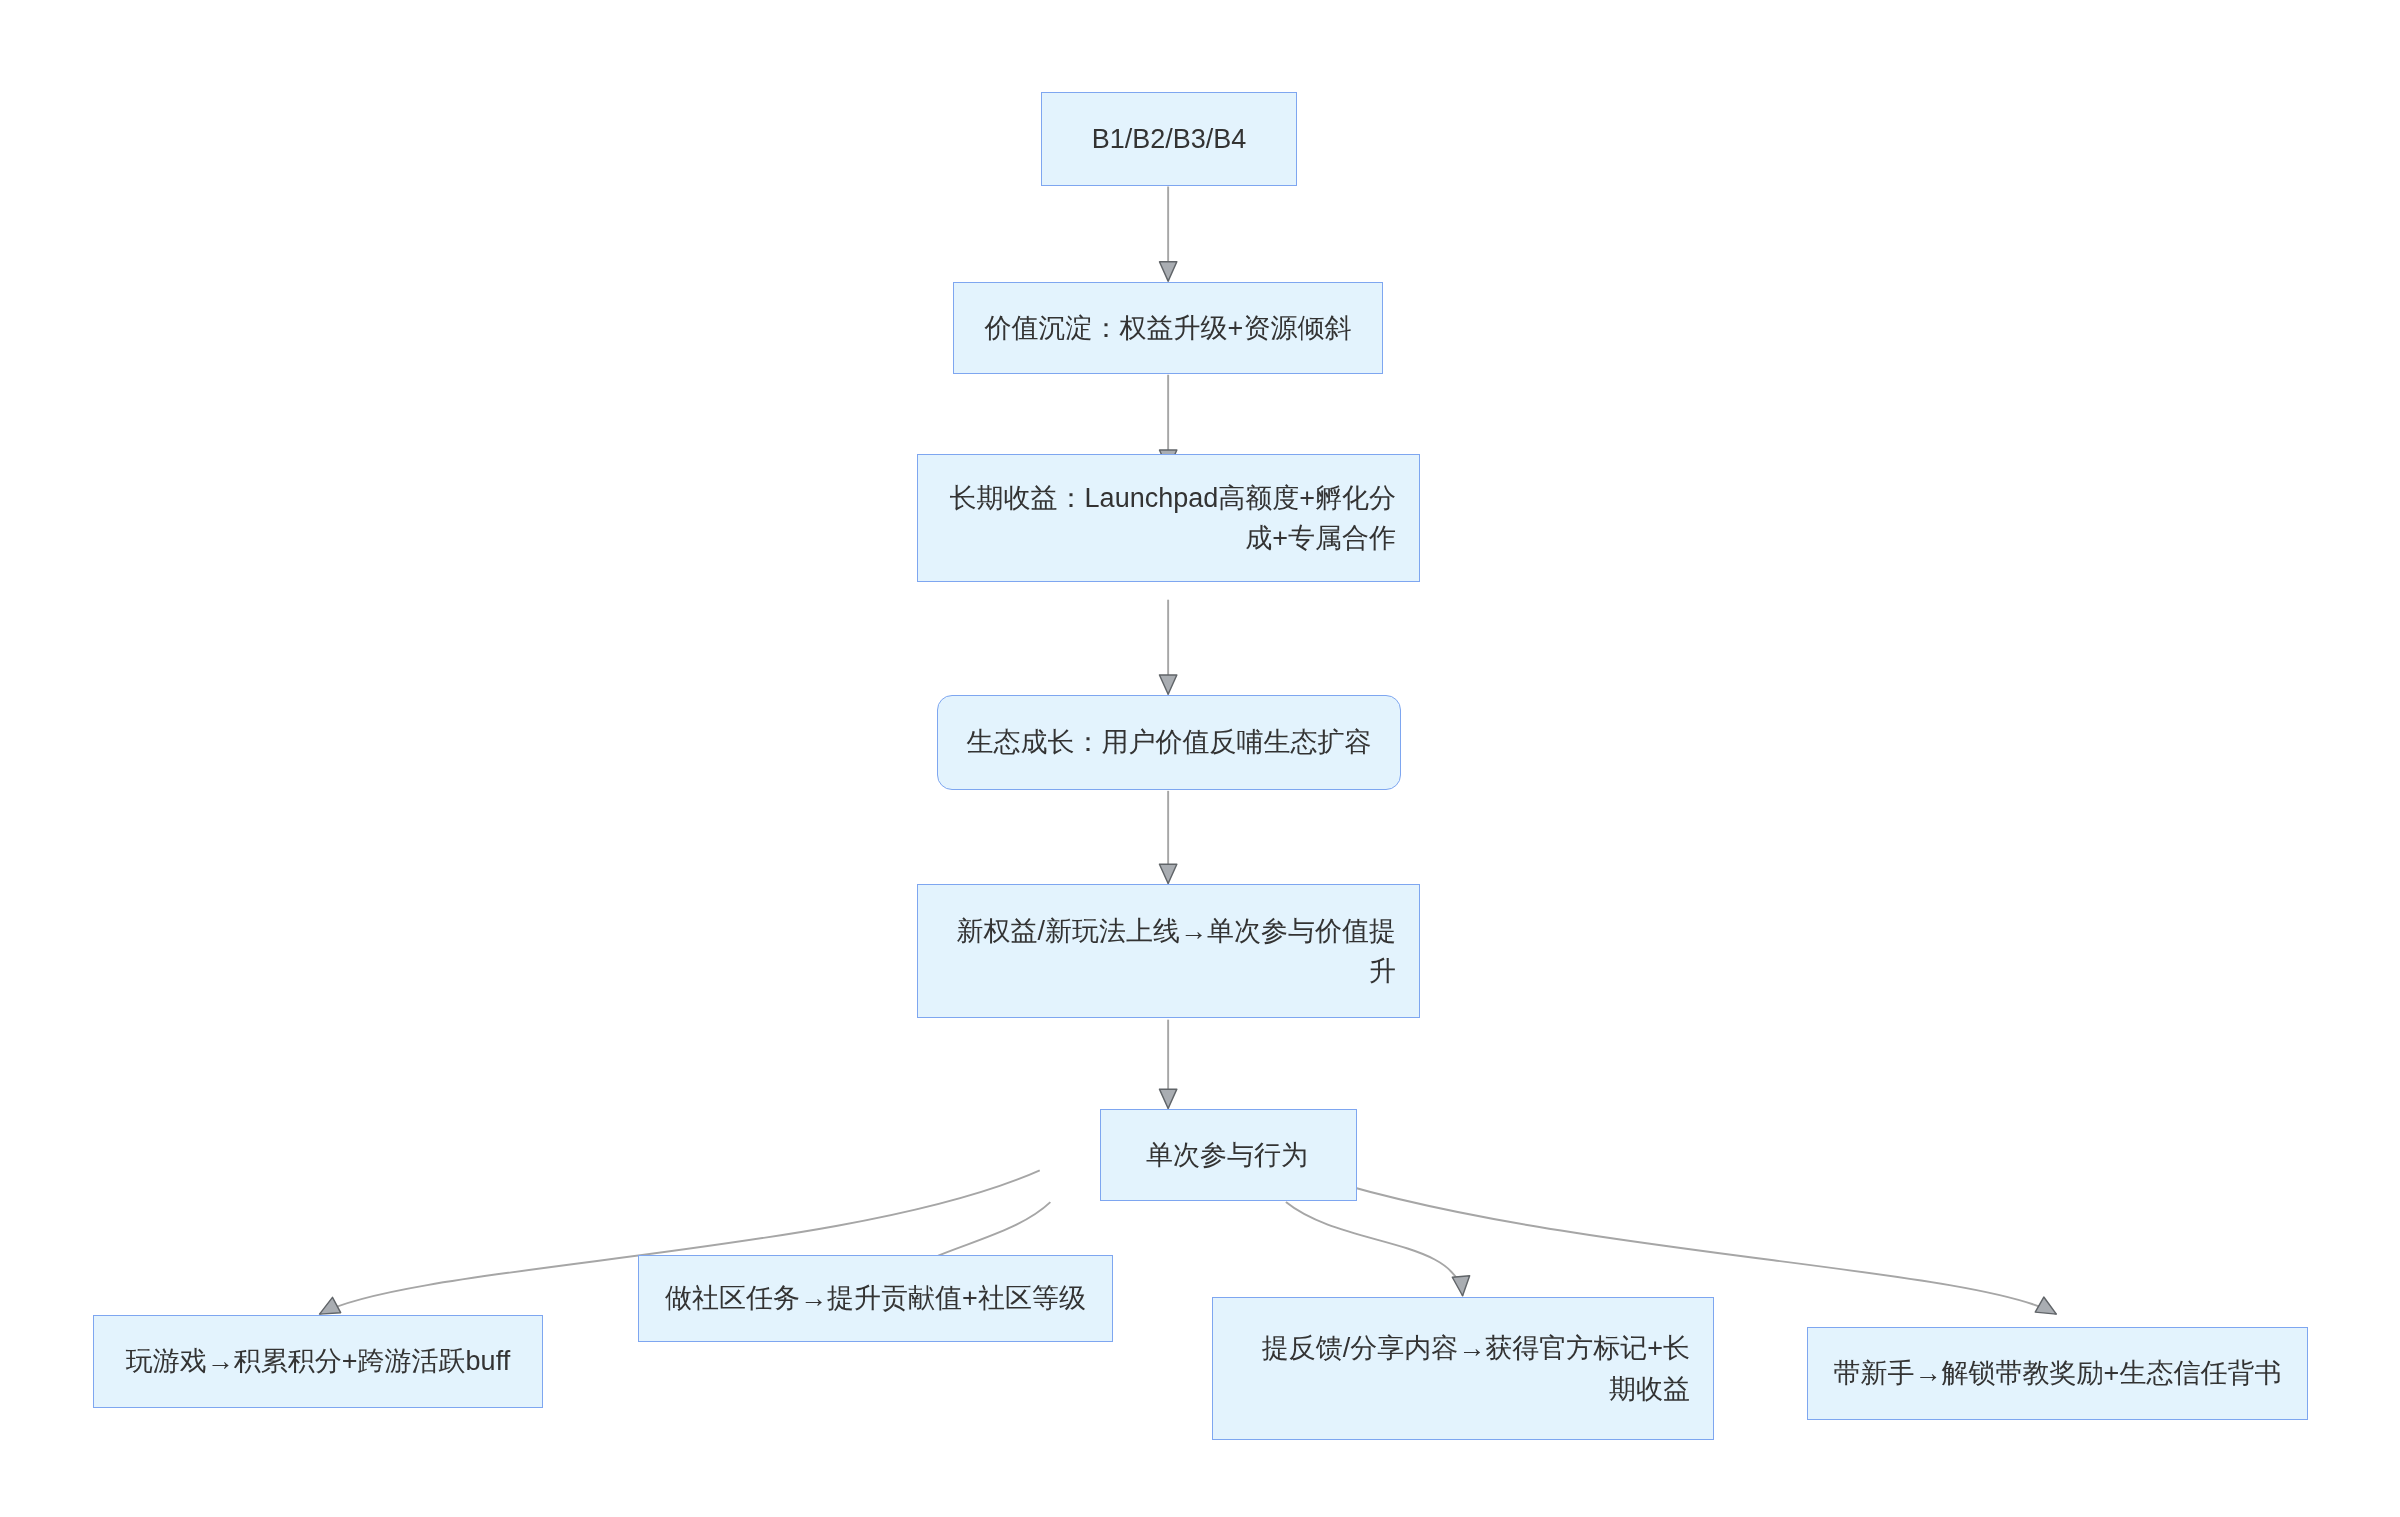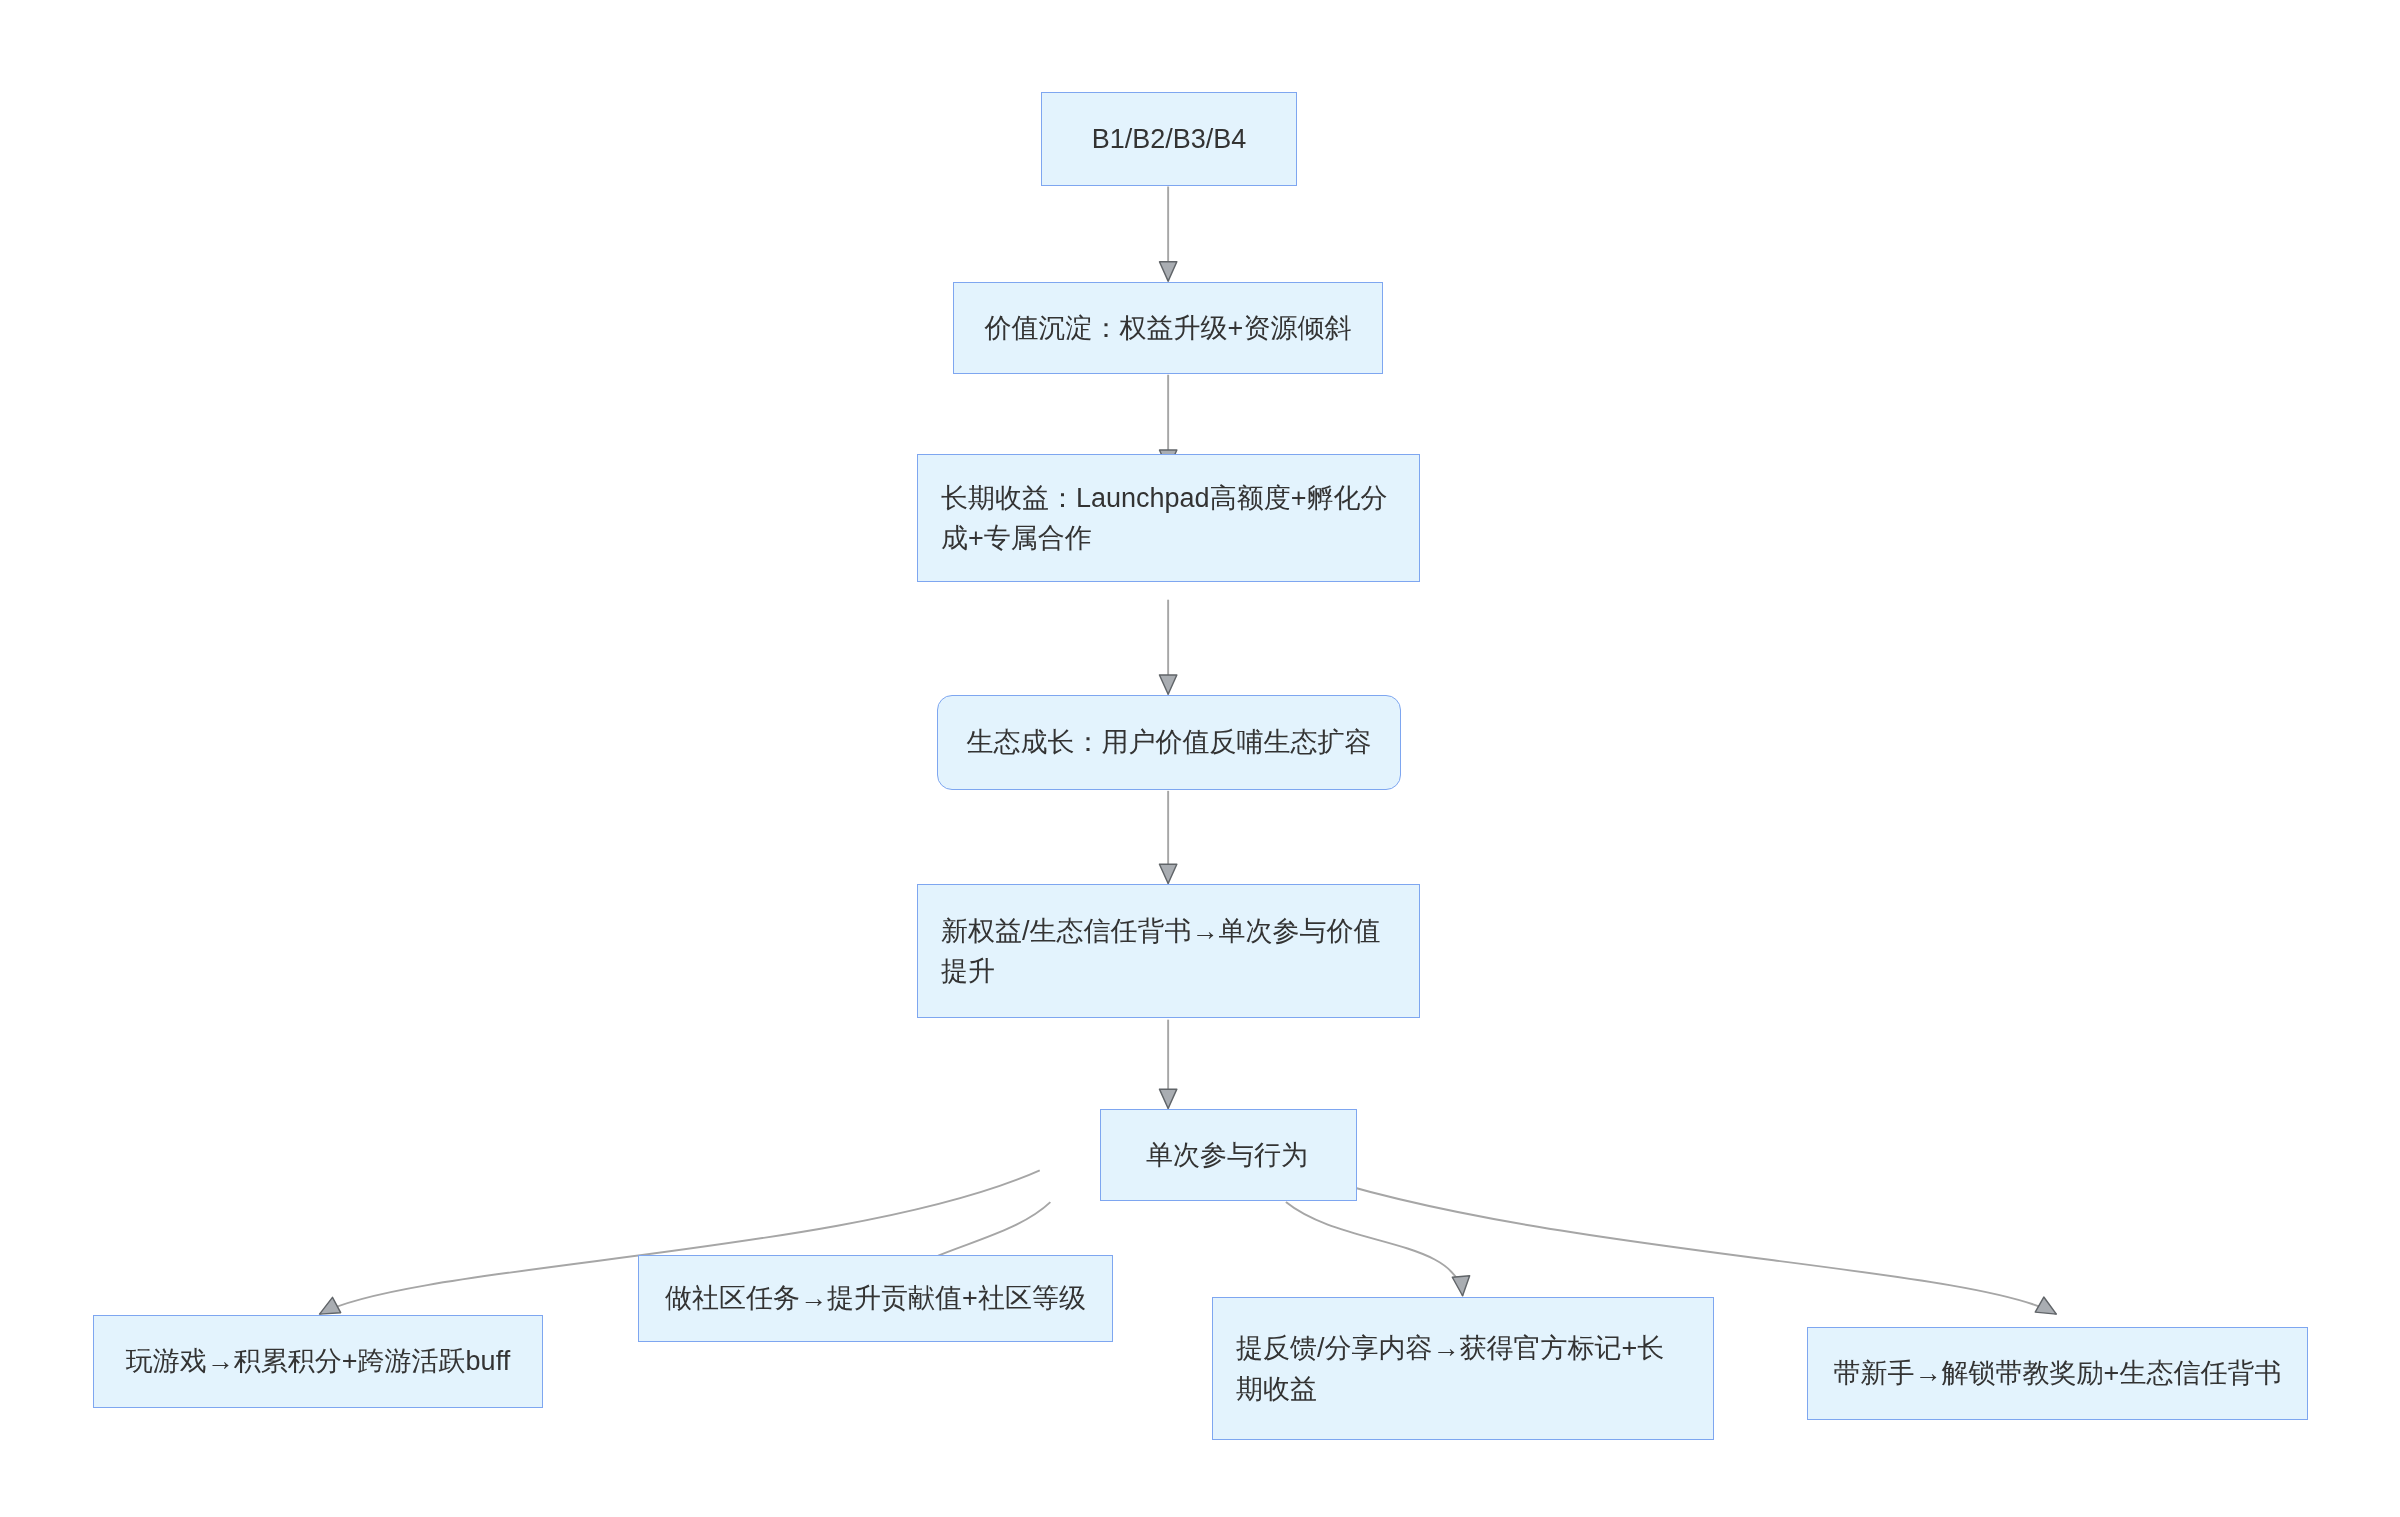--- a/index.html
+++ b/index.html
@@ -18,21 +18,21 @@
     font-family:"Liberation Sans","DejaVu Sans",sans-serif;
   }
   #edges{position:absolute;left:0;top:0;z-index:0;}
   .edge{fill:none;stroke:var(--edge-line);stroke-width:2px;}
   .arrowhead{fill:var(--arrowhead-fill);stroke:var(--arrowhead-stroke);stroke-width:1.5px;stroke-linejoin:round;}
   .node{
     position:absolute;z-index:1;box-sizing:border-box;
     background:var(--node-fill);
     border:1.9px solid var(--node-border);
     display:flex;align-items:center;justify-content:center;
-    text-align:left;color:var(--text);
+    text-align:right;color:var(--text);
     font-size:27px;line-height:1.5;padding:0 23px;
   }
   #n-tiers   {left:1041px;top:92px;  width:256px;height:94px;}
   #n-value   {left:953px; top:282px; width:430px;height:92px;padding:0 9.7px;}
   #n-long    {left:917px; top:454px; width:503px;height:128px;}
   #n-eco     {left:937px; top:695px; width:464px;height:95px;border-radius:15px;}
   #n-new     {left:917px; top:884px; width:503px;height:134px;}
   #n-single  {left:1100px;top:1109px;width:257px;height:92px;padding-left:20px;}
   #n-game    {left:93px;  top:1315px;width:450px;height:93px;}
   #n-comm    {left:638px; top:1255px;width:475px;height:87px;}
@@ -60,21 +60,21 @@
 </svg>
 
 <div class="node" id="n-tiers">B1/B2/B3/B4</div>
 
 <div class="node" id="n-value">价值沉淀：权益升级+资源倾斜</div>
 
 <div class="node" id="n-long">长期收益：Launchpad高额度+孵化分成+专属合作</div>
 
 <div class="node" id="n-eco">生态成长：用户价值反哺生态扩容</div>
 
-<div class="node" id="n-new">新权益/生态信任背书→单次参与价值提升</div>
+<div class="node" id="n-new">新权益/新玩法上线→单次参与价值提升</div>
 
 <div class="node" id="n-single">单次参与行为</div>
 
 <div class="node" id="n-game">玩游戏→积累积分+跨游活跃buff</div>
 
 <div class="node" id="n-comm">做社区任务→提升贡献值+社区等级</div>
 
 <div class="node" id="n-feed">提反馈/分享内容→获得官方标记+长期收益</div>
 
 <div class="node" id="n-newbie">带新手→解锁带教奖励+生态信任背书</div>

